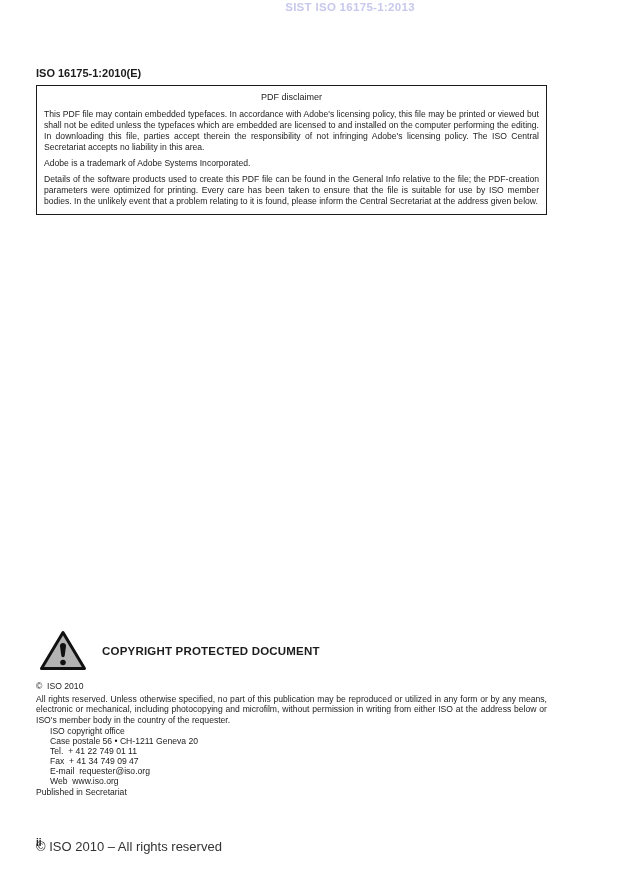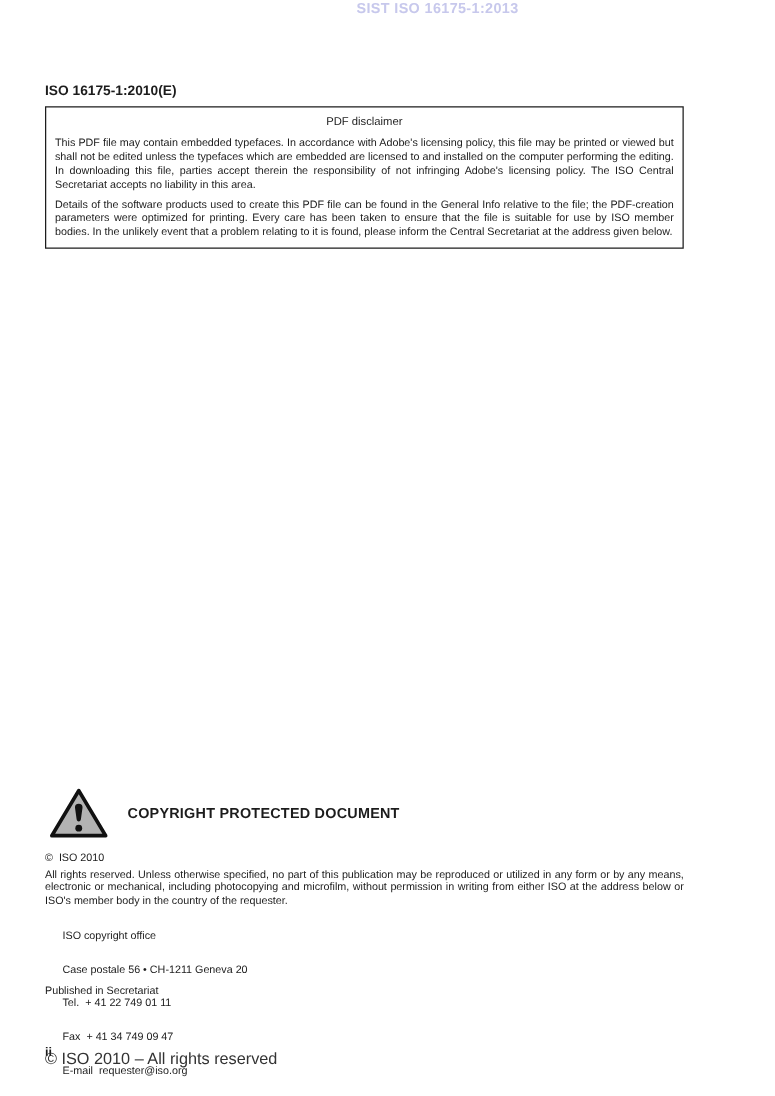--- a/index.html
+++ b/index.html
@@ -55,21 +55,21 @@
   }
   .copyright-notice {
     position:absolute; top:694px; left:36px; width:511px;
     font-size:8.6px; line-height:10.4px;
     text-align:justify;
   }
   .address-block {
     position:absolute; top:727px; left:50px;
     font-size:8.6px; line-height:9.9px;
   }
-  .address-block div { white-space:pre;margin-top:17px; }
+  .address-block div { white-space:pre; }
   .published {
     position:absolute; top:787px; left:36px;
     font-size:8.6px;
   }
   .footer-page-number {
     position:absolute; top:837px; left:36px;
     font-size:10px; font-weight:bold;
   }
   .footer-copyright {
     position:absolute; top:839px; left:36px; width:511px;
@@ -82,20 +82,21 @@
 
 <div class="page">
 
   <div class="watermark">SIST ISO 16175-1:2013</div>
 
   <div class="doc-ref">ISO 16175-1:2010(E)</div>
 
   <div class="disclaimer-box">
     <div class="disclaimer-title">PDF disclaimer</div>
     <p>This PDF file may contain embedded typefaces. In accordance with Adobe's licensing policy, this file may be printed or viewed but shall not be edited unless the typefaces which are embedded are licensed to and installed on the computer performing the editing. In downloading this file, parties accept therein the responsibility of not infringing Adobe's licensing policy. The ISO Central Secretariat accepts no liability in this area.</p>
+    <p>Adobe is a trademark of Adobe Systems Incorporated.</p>
     <p>Details of the software products used to create this PDF file can be found in the General Info relative to the file; the PDF-creation parameters were optimized for printing. Every care has been taken to ensure that the file is suitable for use by ISO member bodies. In the unlikely event that a problem relating to it is found, please inform the Central Secretariat at the address given below.</p>
   </div>
 
   <div class="copyright-header">
     <span>
       <svg class="warning-icon" viewBox="0 0 100 86" xmlns="http://www.w3.org/2000/svg">
         <path d="M50 7 L93 79 L7 79 Z" fill="#b3b3b3" stroke="#111111" stroke-width="6" stroke-linejoin="round"></path>
         <path d="M50 28 c4 0 6.5 2.5 6 6.5 l-2.5 18 c-0.3 2.5 -1.5 4 -3.5 4 s-3.2 -1.5 -3.5 -4 l-2.5 -18 c-0.5 -4 2 -6.5 6 -6.5 Z" fill="#111111"></path>
         <circle cx="50" cy="67" r="5.5" fill="#111111"></circle>
       </svg>

